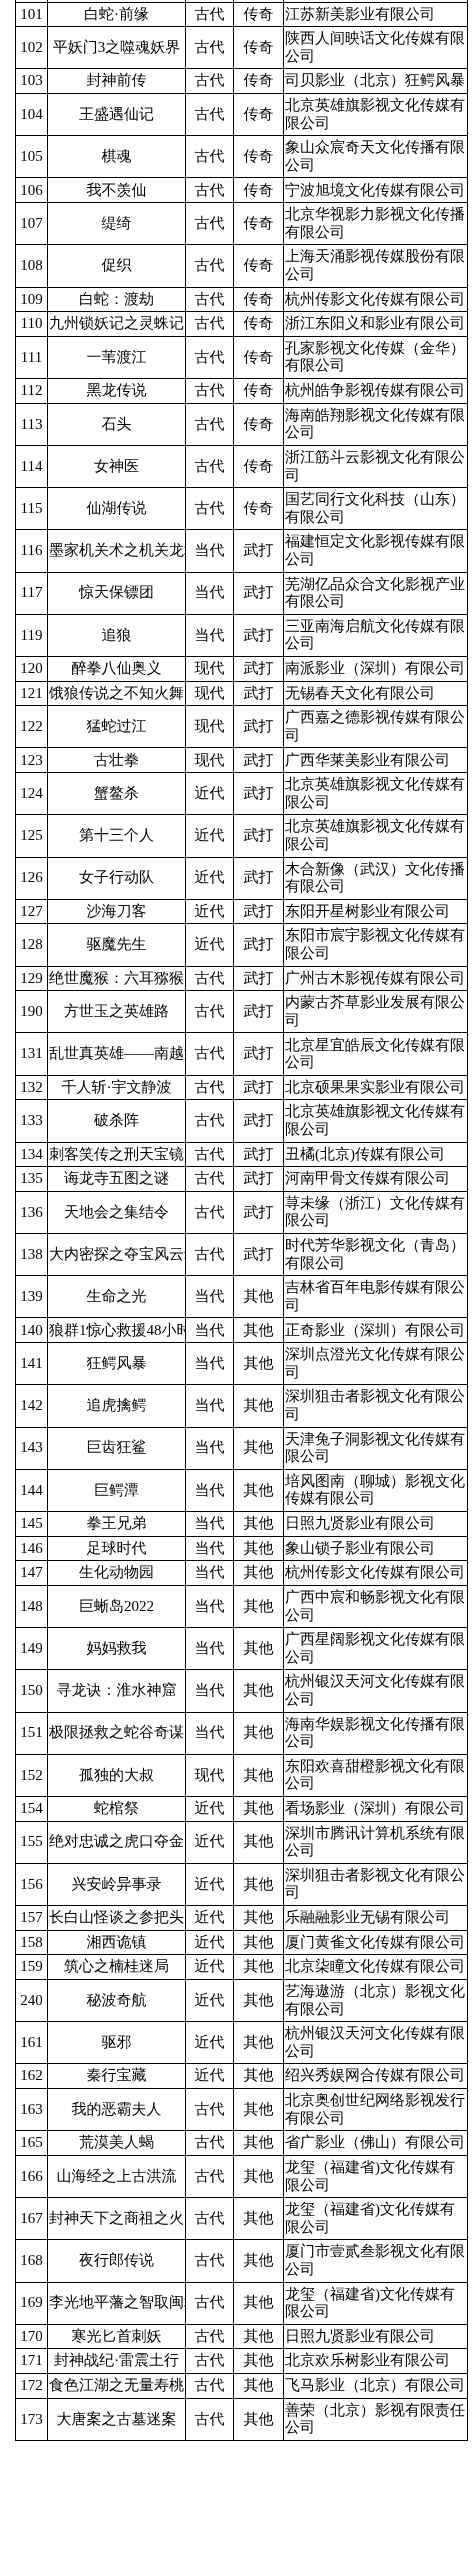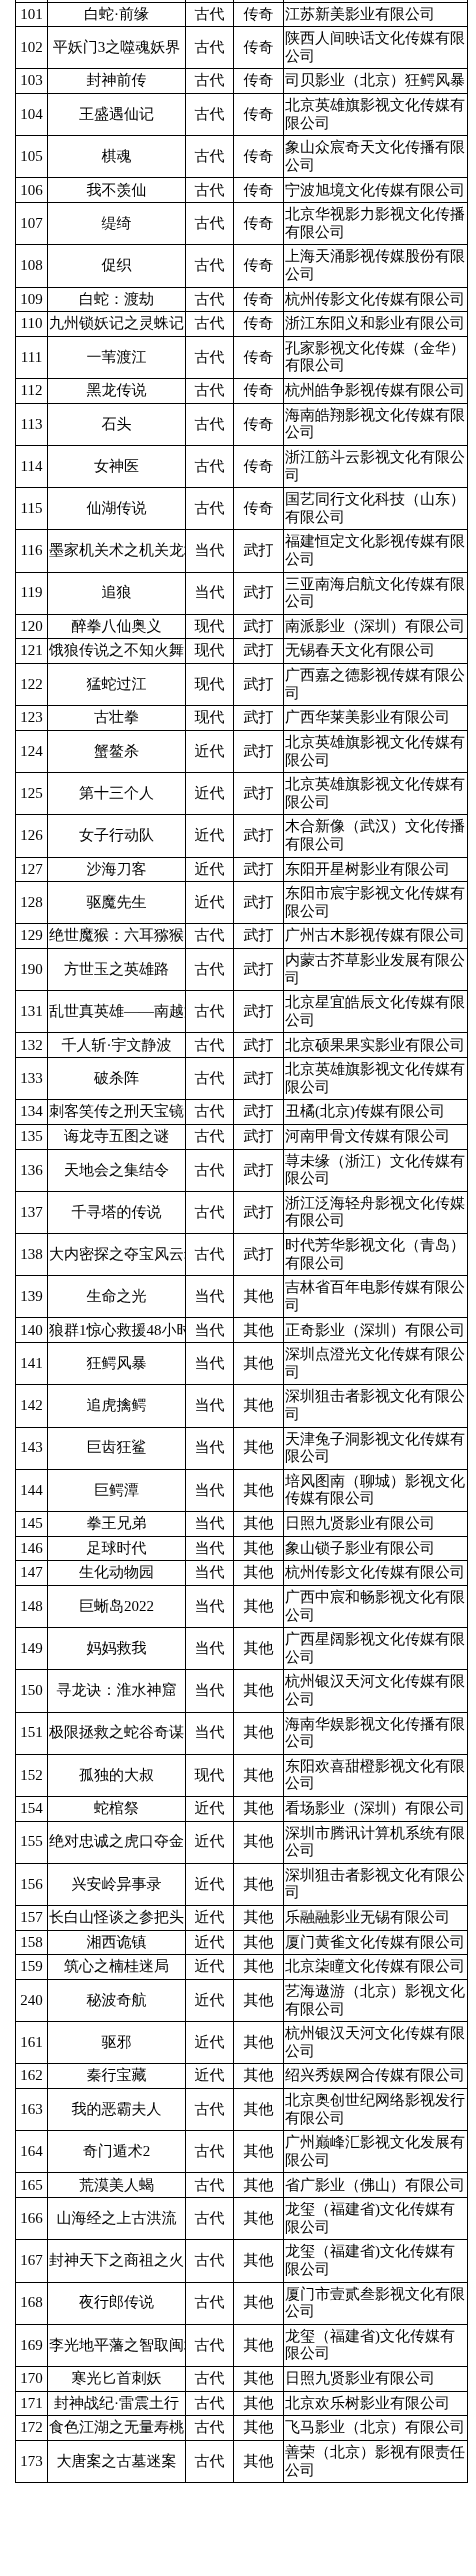--- a/index.html
+++ b/index.html
@@ -189,20 +189,27 @@
         <td class="c-company">国艺同行文化科技（山东）有限公司</td>
       </tr>
       <tr>
         <td class="c-num">116</td>
         <td class="c-title">墨家机关术之机关龙城</td>
         <td class="c-era">当代</td>
         <td class="c-genre">武打</td>
         <td class="c-company">福建恒定文化影视传媒有限公司</td>
       </tr>
       <tr>
+        <td class="c-num">117</td>
+        <td class="c-title">惊天保镖团</td>
+        <td class="c-era">当代</td>
+        <td class="c-genre">武打</td>
+        <td class="c-company">芜湖亿品众合文化影视产业有限公司</td>
+      </tr>
+      <tr>
         <td class="c-num">119</td>
         <td class="c-title">追狼</td>
         <td class="c-era">当代</td>
         <td class="c-genre">武打</td>
         <td class="c-company">三亚南海启航文化传媒有限公司</td>
       </tr>
       <tr>
         <td class="c-num">120</td>
         <td class="c-title">醉拳八仙奥义</td>
         <td class="c-era">现代</td>
@@ -315,27 +322,20 @@
         <td class="c-company">河南甲骨文传媒有限公司</td>
       </tr>
       <tr>
         <td class="c-num">136</td>
         <td class="c-title">天地会之集结令</td>
         <td class="c-era">古代</td>
         <td class="c-genre">武打</td>
         <td class="c-company">荨未缘（浙江）文化传媒有限公司</td>
       </tr>
       <tr>
-        <td class="c-num">137</td>
-        <td class="c-title">千寻塔的传说</td>
-        <td class="c-era">古代</td>
-        <td class="c-genre">武打</td>
-        <td class="c-company">浙江泛海轻舟影视文化传媒有限公司</td>
-      </tr>
-      <tr>
         <td class="c-num">138</td>
         <td class="c-title">大内密探之夺宝风云录</td>
         <td class="c-era">古代</td>
         <td class="c-genre">武打</td>
         <td class="c-company">时代芳华影视文化（青岛）有限公司</td>
       </tr>
       <tr>
         <td class="c-num">139</td>
         <td class="c-title">生命之光</td>
         <td class="c-era">当代</td>
@@ -495,27 +495,20 @@
         <td class="c-era">近代</td>
         <td class="c-genre">其他</td>
         <td class="c-company">绍兴秀娱网合传媒有限公司</td>
       </tr>
       <tr>
         <td class="c-num">163</td>
         <td class="c-title">我的恶霸夫人</td>
         <td class="c-era">古代</td>
         <td class="c-genre">其他</td>
         <td class="c-company">北京奥创世纪网络影视发行有限公司</td>
-      </tr>
-      <tr>
-        <td class="c-num">164</td>
-        <td class="c-title">奇门遁术2</td>
-        <td class="c-era">古代</td>
-        <td class="c-genre">其他</td>
-        <td class="c-company">广州巅峰汇影视文化发展有限公司</td>
       </tr>
       <tr>
         <td class="c-num">165</td>
         <td class="c-title">荒漠美人蝎</td>
         <td class="c-era">古代</td>
         <td class="c-genre">其他</td>
         <td class="c-company">省广影业（佛山）有限公司</td>
       </tr>
       <tr>
         <td class="c-num">166</td>

